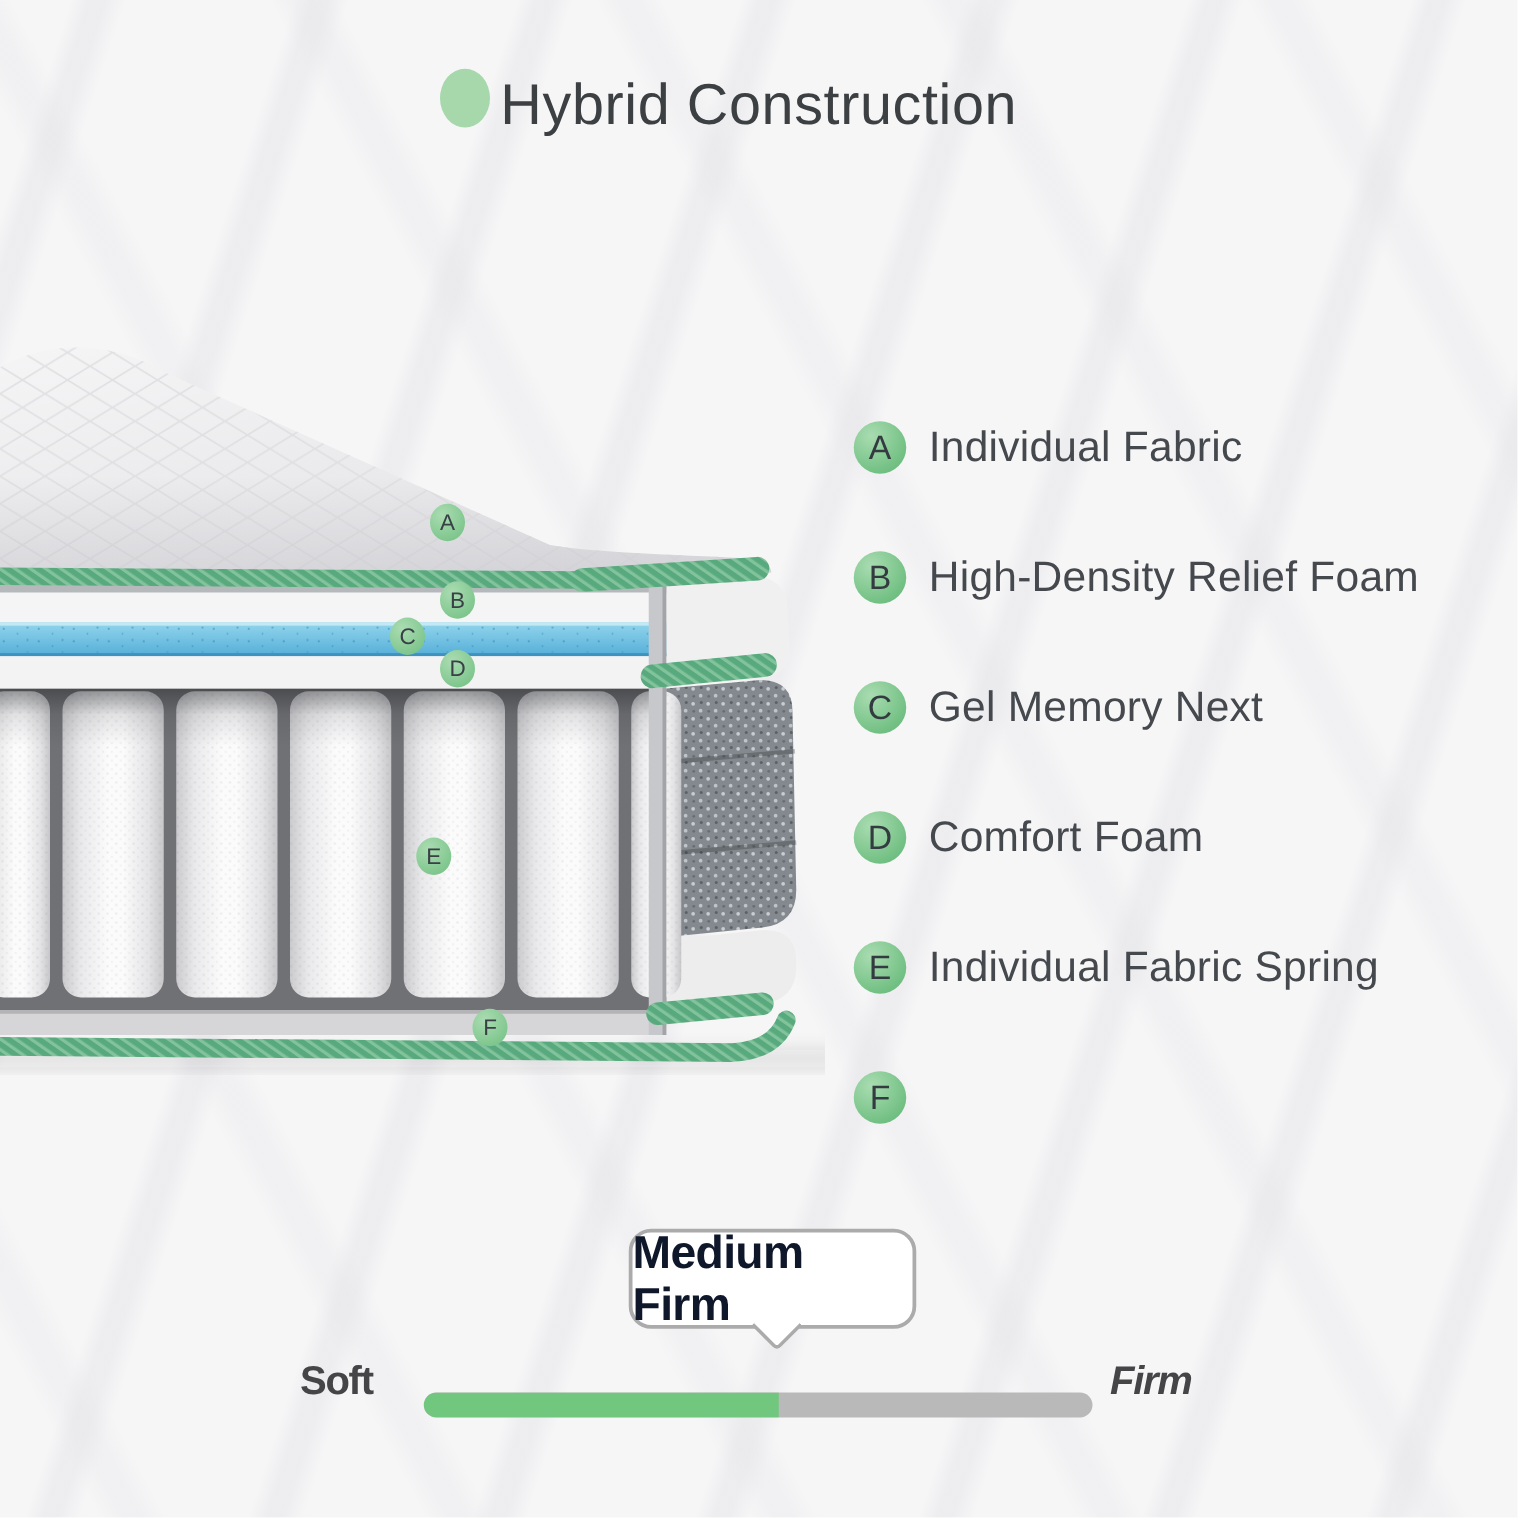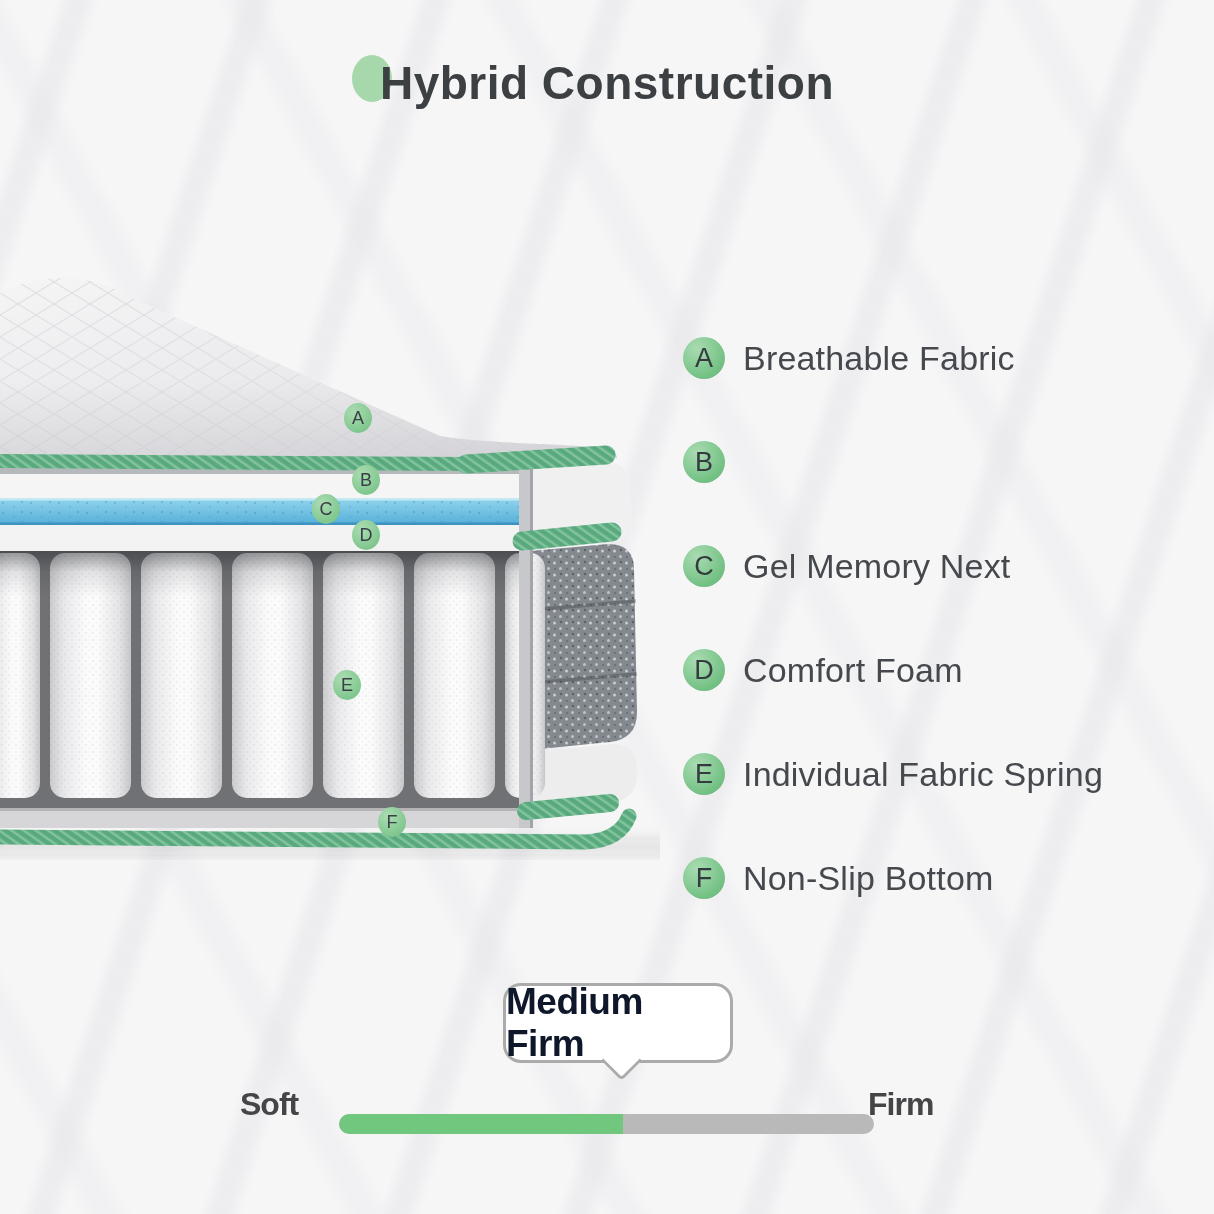--- a/index.html
+++ b/index.html
@@ -8,21 +8,21 @@
     font-family:"Liberation Sans",sans-serif;
     background-color:#f6f6f7;
     background-image:
       repeating-linear-gradient(108deg, rgba(255,255,255,0) 0 54px, rgba(229,229,233,.5) 68px 80px, rgba(255,255,255,0) 96px 170px),
       repeating-linear-gradient(62deg, rgba(255,255,255,0) 0 70px, rgba(234,234,237,.45) 88px 100px, rgba(255,255,255,0) 118px 230px);
   }
   
   .title-block{position:absolute;top:57px;left:0;width:100%;text-align:center;z-index:3;}
   .title-dot{position:absolute;left:352px;top:-2px;width:40px;height:47px;border-radius:50%;
     background:#a7d8ac;z-index:0;}
-  .title-line{position:relative;z-index:1;margin:0;font-size:46px;font-weight:700;
+  .title-line{position:relative;z-index:1;margin:0;font-size:46px;font-weight:400;
     color:#3c4043;letter-spacing:.5px;line-height:1.17;}
   .title-line2{margin-top:3px;}
   .hl-wrap{position:relative;display:inline-block;}
   .hl-bar{position:absolute;left:-4px;right:-14px;bottom:-3px;height:23px;background:#d9ecd9;
     border-radius:12px;z-index:0;}
   .hl-text{position:relative;z-index:1;color:#6cbf74;}
   
   .mattress-svg{position:absolute;left:0;top:260px;z-index:1;}
   .marker{
     position:absolute;width:28px;height:30px;border-radius:50%;z-index:4;
@@ -40,21 +40,21 @@
   
   .bubble{position:absolute;left:503px;top:983px;width:230px;height:80px;box-sizing:border-box;
     background:#fff;border:3px solid #ababab;border-radius:18px;z-index:3;
     display:flex;align-items:center;justify-content:center;
     font-size:37px;font-weight:700;color:#0f172a;letter-spacing:-.5px;}
   .bubble-tail{position:absolute;left:101px;bottom:-15px;width:26px;height:26px;background:#fff;
     border-right:3px solid #ababab;border-bottom:3px solid #ababab;
     transform:rotate(45deg);border-bottom-right-radius:5px;}
   .scale-label{position:absolute;font-size:32px;font-weight:700;color:#454548;letter-spacing:-1px;z-index:2;}
   .scale-label.soft{left:240px;top:1086px;}
-  .scale-label.firm{left:868px;top:1086px;}
+  .scale-label.firm{left:888px;top:1086px;font-style:italic;}
   .bar{position:absolute;left:339px;top:1114px;width:535px;height:20px;border-radius:10px;
     background:#b9b9b9;overflow:hidden;z-index:2;}
   .bar-fill{height:100%;width:53%;background:#72c77e;border-radius:10px 0 0 10px;}
 </style>
 </head>
 <body>
 
 <div class="canvas">
 
   <header class="title-block">
@@ -185,40 +185,40 @@
   <div class="marker" style="left:344px;top:403px;">A</div>
   <div class="marker" style="left:352px;top:465px;">B</div>
   <div class="marker" style="left:312px;top:494px;">C</div>
   <div class="marker" style="left:352px;top:520px;">D</div>
   <div class="marker" style="left:333px;top:670px;">E</div>
   <div class="marker" style="left:378px;top:807px;">F</div>
 
   <div class="legend">
     <div class="legend-row">
       <span class="legend-badge">A</span>
-      <span class="legend-label">Breathable Fabric</span>
+      <span class="legend-label">Individual Fabric</span>
     </div>
     <div class="legend-row">
       <span class="legend-badge">B</span>
+      <span class="legend-label">High-Density Relief Foam</span>
     </div>
     <div class="legend-row">
       <span class="legend-badge">C</span>
       <span class="legend-label">Gel Memory Next</span>
     </div>
     <div class="legend-row">
       <span class="legend-badge">D</span>
       <span class="legend-label">Comfort Foam</span>
     </div>
     <div class="legend-row">
       <span class="legend-badge">E</span>
       <span class="legend-label">Individual Fabric Spring</span>
     </div>
     <div class="legend-row">
       <span class="legend-badge">F</span>
-      <span class="legend-label">Non-Slip Bottom</span>
     </div>
   </div>
 
   <div class="bubble">
     <span>Medium Firm</span>
     <span class="bubble-tail"></span>
   </div>
   <div class="scale-label soft">Soft</div>
   <div class="bar">
     <div class="bar-fill" style="width: 53%;"></div>

